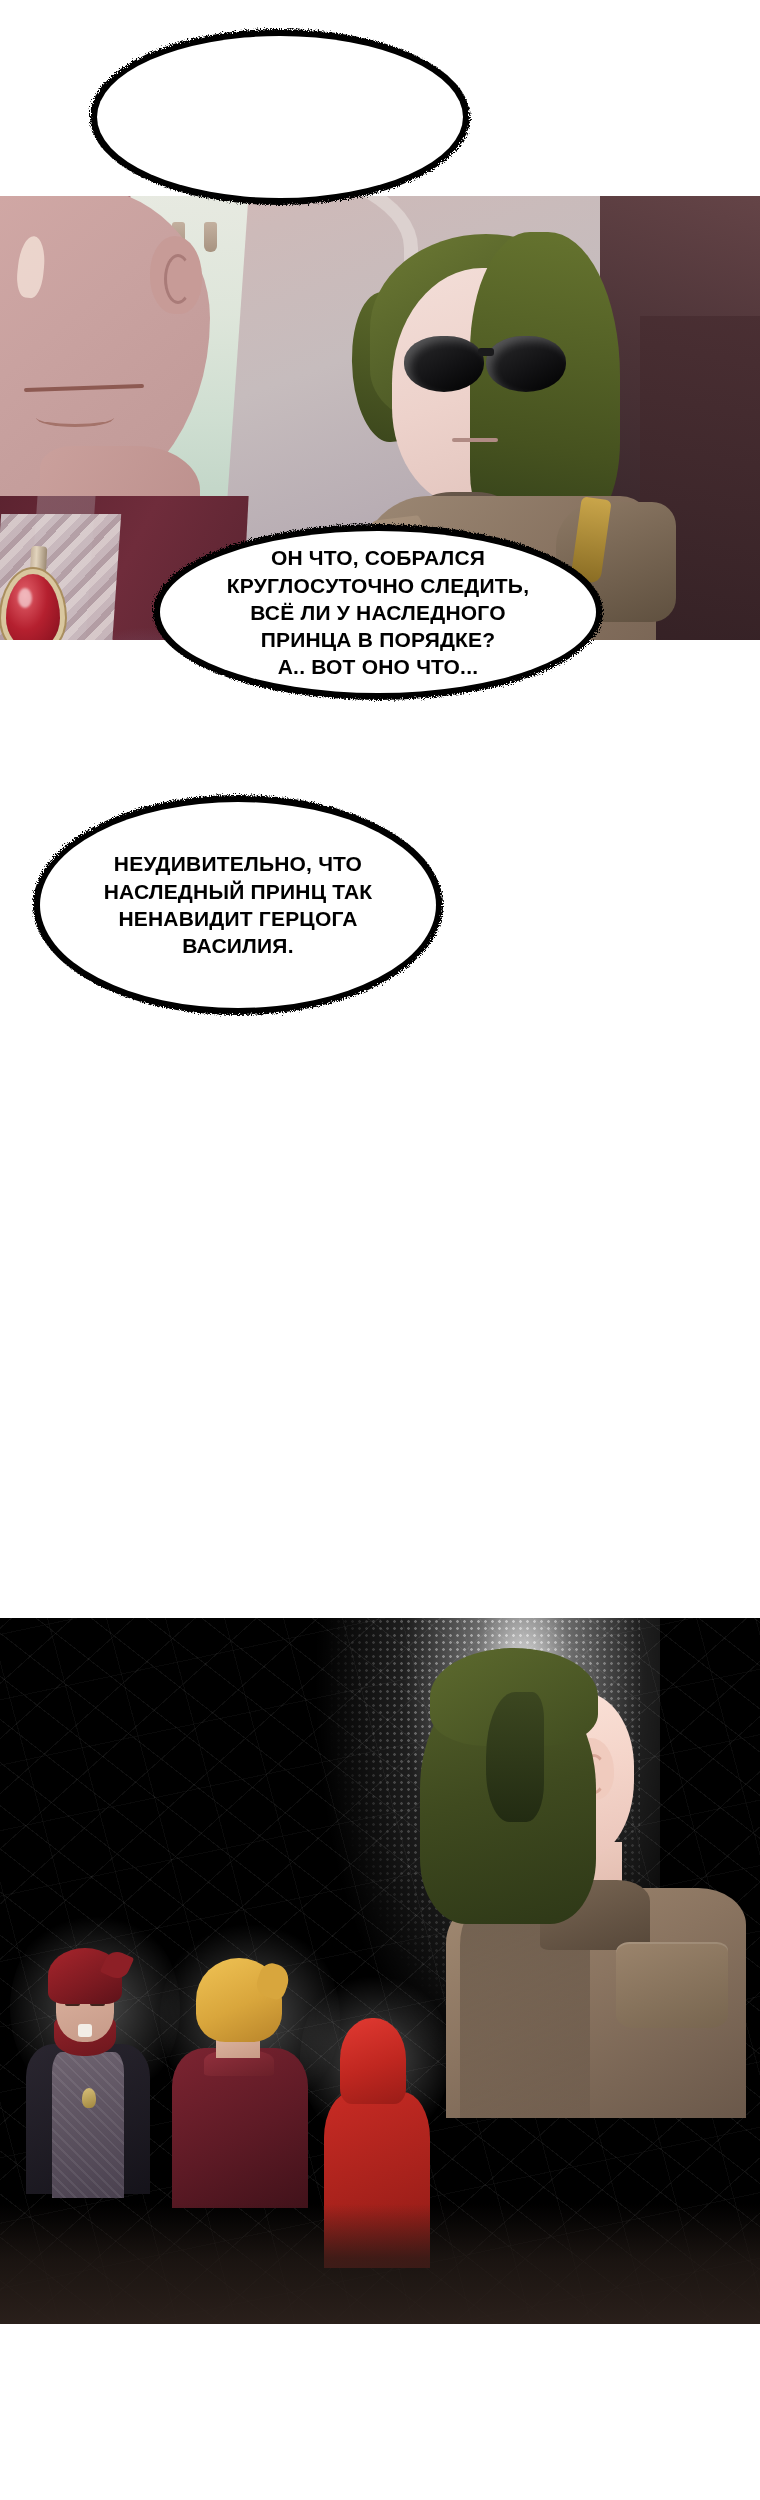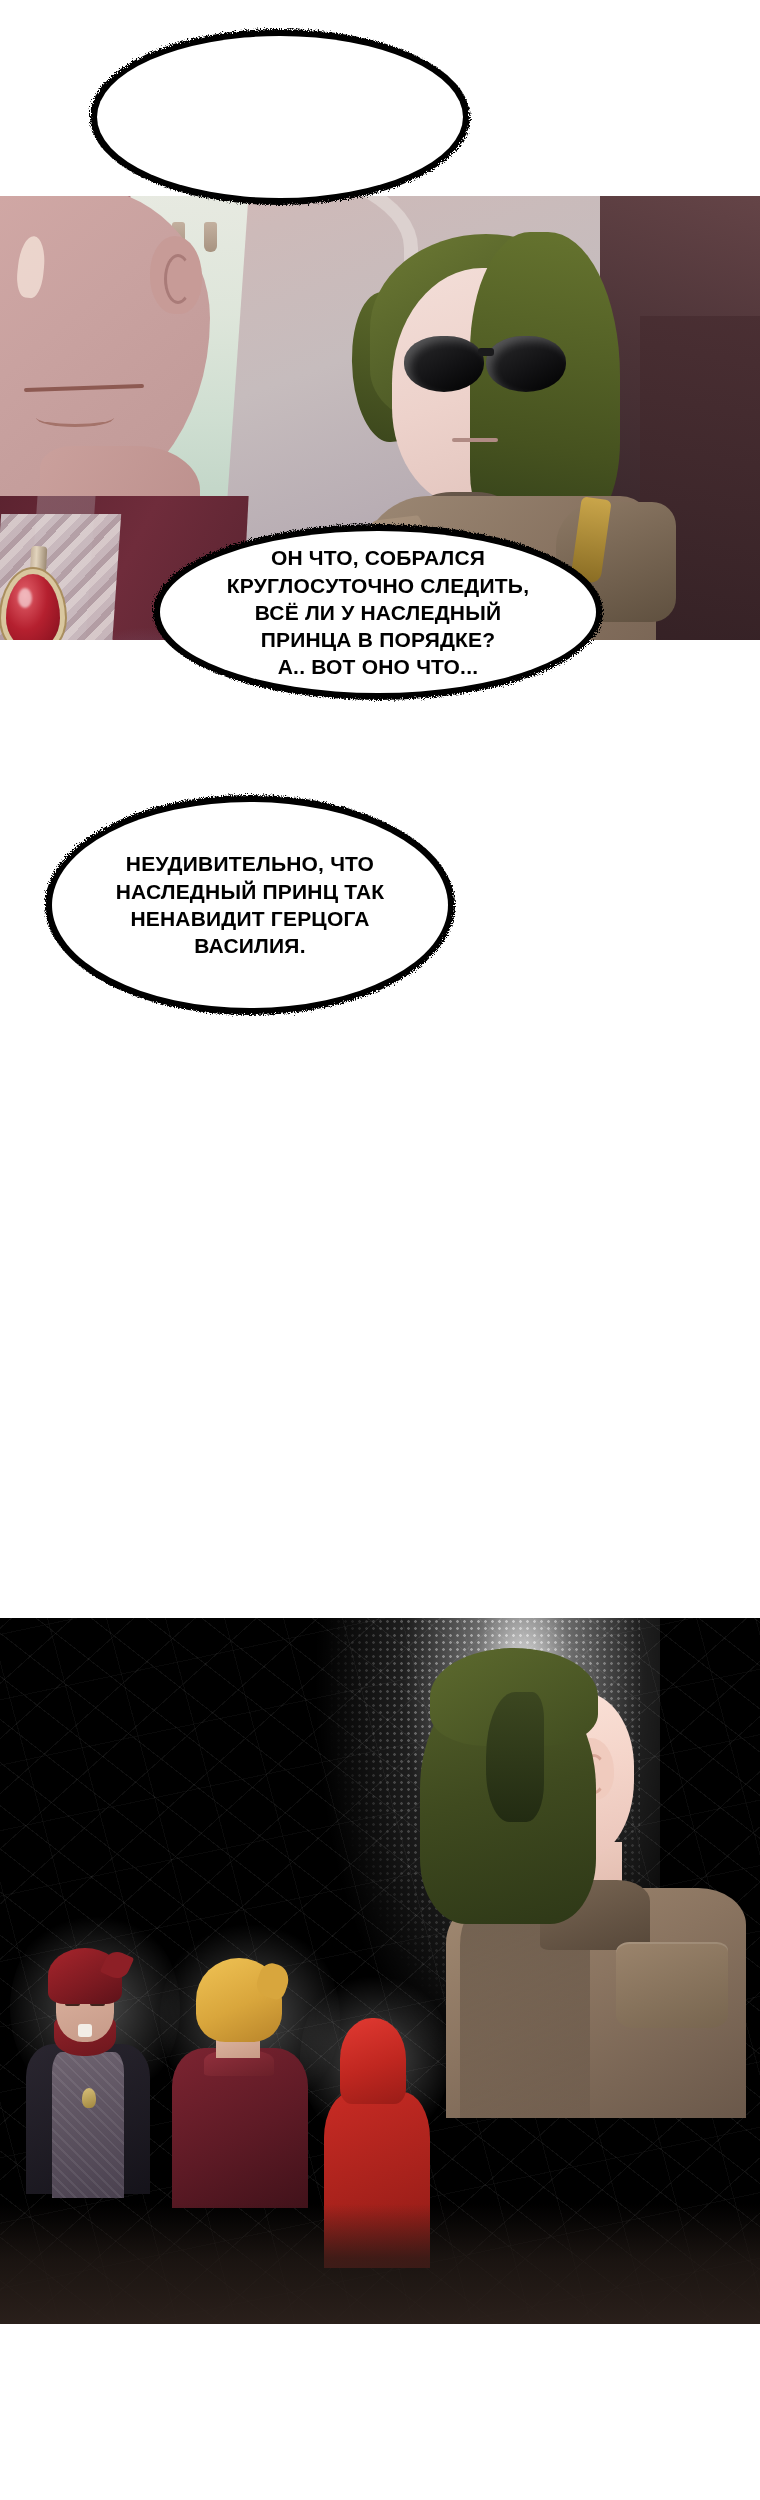--- a/index.html
+++ b/index.html
@@ -391,26 +391,26 @@
           <feDisplacementMap in="SourceGraphic" in2="n" scale="7"></feDisplacementMap>
           </filter>
       </defs>
       <g filter="url(#f2)">
         <ellipse cx="230" cy="92" rx="225" ry="88" fill="#000"></ellipse>
       </g>
       <ellipse cx="230" cy="92" rx="218" ry="81" fill="#fff"></ellipse>
     </svg>
     <div class="btext" style="font-size:21px;">ОН ЧТО, СОБРАЛСЯ
 КРУГЛОСУТОЧНО СЛЕДИТЬ,
-ВСЁ ЛИ У НАСЛЕДНЫЙ
+ВСЁ ЛИ У НАСЛЕДНОГО
 ПРИНЦА В ПОРЯДКЕ?
 А.. ВОТ ОНО ЧТО...</div>
   </div>
 
-  <div class="bubble" id="bubble-3" style="left:40px;top:790px;width:420px;height:230px;">
+  <div class="bubble" id="bubble-3" style="left:28px;top:790px;width:420px;height:230px;">
     <svg class="spike-svg" viewBox="0 0 420 230" preserveAspectRatio="none">
       <defs>
         <filter id="f3">
             <feTurbulence type="fractalNoise" baseFrequency="0.9" numOctaves="2" result="n"></feTurbulence>
           <feDisplacementMap in="SourceGraphic" in2="n" scale="7"></feDisplacementMap>
           </filter>
       </defs>
       <g filter="url(#f3)">
         <ellipse cx="210" cy="115" rx="205" ry="110" fill="#000"></ellipse>
       </g>

